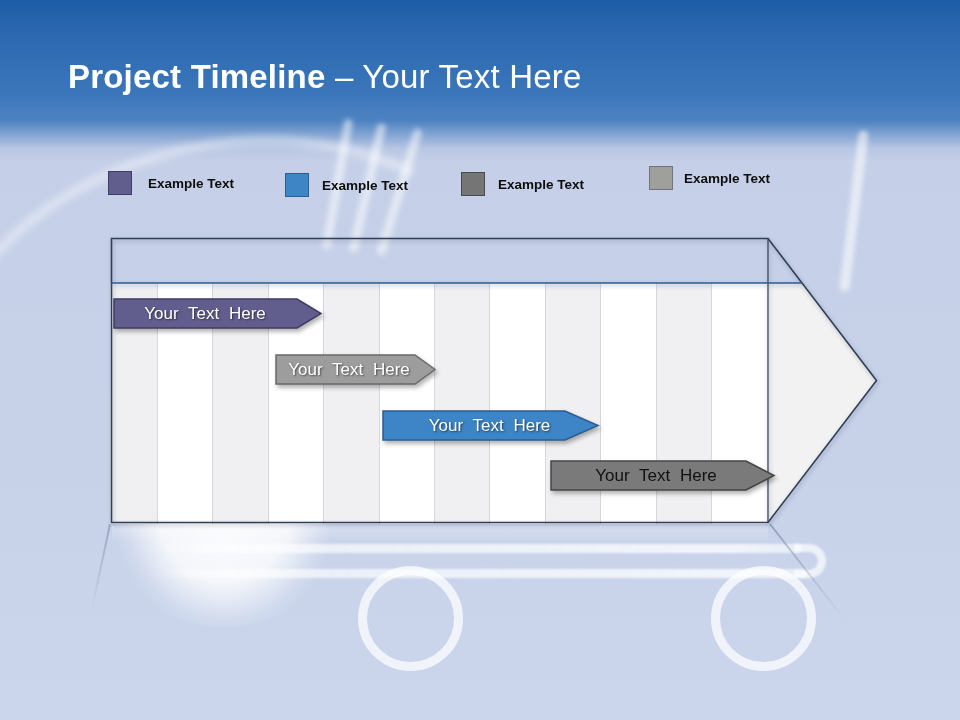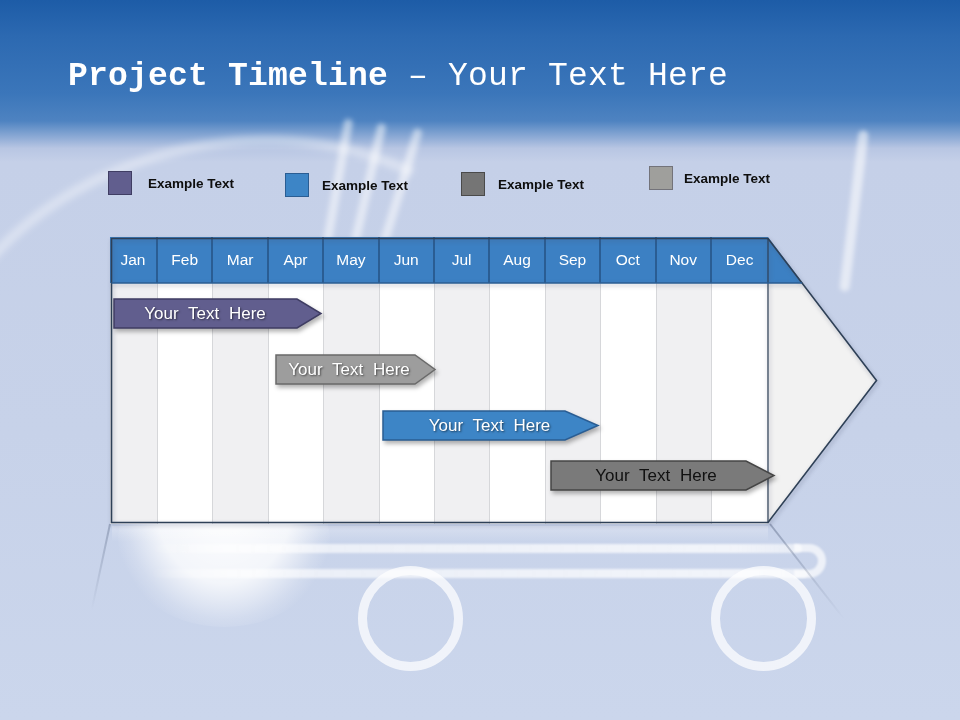--- a/index.html
+++ b/index.html
@@ -97,21 +97,21 @@
   <div class="wm wm-sphere"></div>
   <div class="wm wm-rail1 wm-rail"></div>
   <div class="wm wm-rail2 wm-rail"></div>
   <div class="wm wm-hairpin"></div>
   <div class="wm wm-wheel1 wm-wheel"></div>
   <div class="wm wm-wheel2 wm-wheel"></div>
   <div class="wm wm-refl-strip"></div>
   <div class="wm wm-refl-diag"></div>
   <div class="wm wm-refl-diag-l"></div>
 
-  <div class="title" style="color: rgb(255, 255, 255); font-family: Liberation Mono, monospace;">
+  <div class="title" style="color: rgb(255, 255, 255);">
     <span class="b">Project Timeline</span><span class="r"> – Your Text Here</span>
   </div>
 
   <div class="legend-item" style="left:108px; top:171px; gap:16px">
     <span class="legend-sq" style="background-color: rgb(97, 94, 142); border-color: rgb(63, 61, 99);"></span>
     <span class="legend-lbl" style="color: rgb(14, 14, 14);">Example Text</span>
   </div>
   <div class="legend-item" style="left:285px; top:173px; gap:13px">
     <span class="legend-sq" style="background-color: rgb(61, 133, 198); border-color: rgb(42, 93, 147);"></span>
     <span class="legend-lbl" style="color: rgb(14, 14, 14);">Example Text</span>
@@ -120,36 +120,20 @@
     <span class="legend-sq" style="background-color: rgb(117, 117, 117); border-color: rgb(74, 74, 74);"></span>
     <span class="legend-lbl" style="color: rgb(14, 14, 14);">Example Text</span>
   </div>
   <div class="legend-item" style="left:649px; top:166px; gap:11px">
     <span class="legend-sq" style="background-color: rgb(159, 159, 156); border-color: rgb(115, 115, 122);"></span>
     <span class="legend-lbl" style="color: rgb(14, 14, 14);">Example Text</span>
   </div>
 
   <div class="timeline">
     <div class="clip">
-      <div class="hdr" style="background-color: rgb(60, 128, 195);">
-        <div class="hdr-cells">
-          <div class="hdr-cell" style="border-right-color: rgb(42, 93, 147);">Jan</div>
-          <div class="hdr-cell" style="border-right-color: rgb(42, 93, 147);">Feb</div>
-          <div class="hdr-cell" style="border-right-color: rgb(42, 93, 147);">Mar</div>
-          <div class="hdr-cell" style="border-right-color: rgb(42, 93, 147);">Apr</div>
-          <div class="hdr-cell" style="border-right-color: rgb(42, 93, 147);">May</div>
-          <div class="hdr-cell" style="border-right-color: rgb(42, 93, 147);">Jun</div>
-          <div class="hdr-cell" style="border-right-color: rgb(42, 93, 147);">Jul</div>
-          <div class="hdr-cell" style="border-right-color: rgb(42, 93, 147);">Aug</div>
-          <div class="hdr-cell" style="border-right-color: rgb(42, 93, 147);">Sep</div>
-          <div class="hdr-cell" style="border-right-color: rgb(42, 93, 147);">Oct</div>
-          <div class="hdr-cell" style="border-right-color: rgb(42, 93, 147);">Nov</div>
-          <div class="hdr-cell last">Dec</div>
-        </div>
-      </div>
       <div class="tbody" style="background-color: rgb(242, 242, 242);">
         <div class="cols">
           <div class="colm" style="background-color: rgb(240, 240, 242);"></div>
           <div class="colm" style="background-color: rgb(255, 255, 255);"></div>
           <div class="colm" style="background-color: rgb(240, 240, 242);"></div>
           <div class="colm" style="background-color: rgb(255, 255, 255);"></div>
           <div class="colm" style="background-color: rgb(240, 240, 242);"></div>
           <div class="colm" style="background-color: rgb(255, 255, 255);"></div>
           <div class="colm" style="background-color: rgb(240, 240, 242);"></div>
           <div class="colm" style="background-color: rgb(255, 255, 255);"></div>

